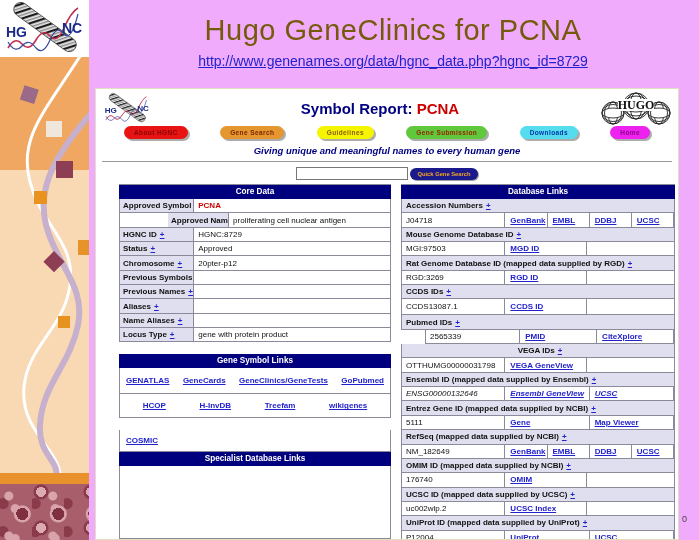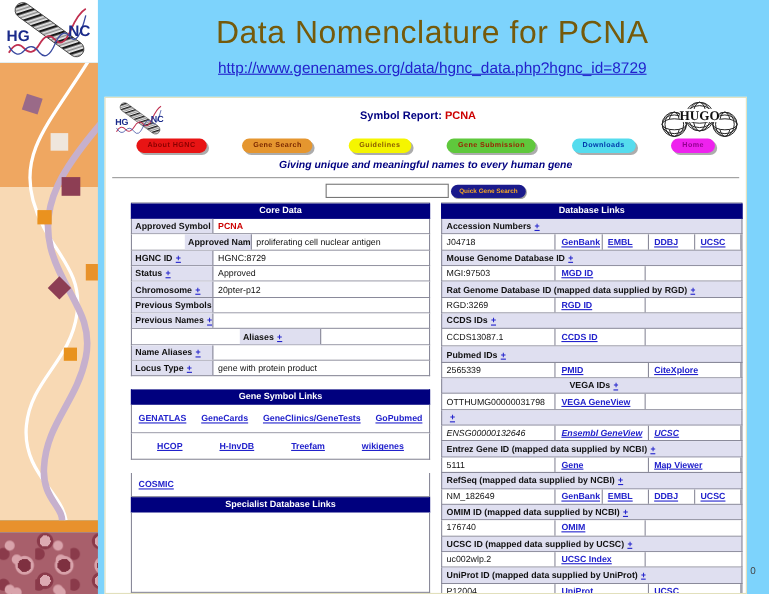--- a/index.html
+++ b/index.html
@@ -1,18 +1,18 @@
 <!DOCTYPE html>
 <html><head>
 <meta charset="utf-8">
 <style>
   * { margin:0; padding:0; box-sizing:border-box; }
   html,body { width:699px; height:540px; }
   body { font-family:"Liberation Sans", sans-serif; overflow:hidden; }
-  .slide { position:relative; width:699px; height:540px; background:#7dd3fc; overflow:hidden; }
+  .slide { position:relative; width:699px; height:540px; background:#f0abfc; overflow:hidden; }
 
   
   .logo-box { position:absolute; left:0; top:0; width:89px; height:57px; background:#ffffff; z-index:5; }
   .band-top { position:absolute; left:0; top:57px; width:89px; height:113px; background:#efa761; }
   .band-mid { position:absolute; left:0; top:170px; width:89px; height:303px; background:#f8d9b4; }
   .band-bar { position:absolute; left:0; top:473px; width:89px; height:11px; background:#e8912d; }
   .band-paisley { position:absolute; left:0; top:484px; width:89px; height:56px;
     background-color:#a85f6b;
     background-image:
       radial-gradient(circle at 20% 30%, #d9a3ab 0 4px, transparent 5px),
@@ -26,21 +26,21 @@
   
   .slide-title { position:absolute; left:95px; right:8px; top:14px; text-align:center;
     font-size:29px; color:#755a0b; letter-spacing:0.5px; }
   .slide-url { position:absolute; left:95px; right:8px; top:53px; text-align:center;
     font-size:14px; color:#2222cc; text-decoration:underline; cursor:pointer; }
 
   
   .page { position:absolute; left:95px; top:88px; width:584px; height:452px; background:#ffffff;
     border:1px solid #e2e0bc; overflow:hidden; }
   .hgnc-small-logo { position:absolute; left:5px; top:3px; }
-  .page-title { position:absolute; left:0; right:14px; top:11px; text-align:center; font-size:10px; font-weight:bold; }
+  .page-title { position:absolute; left:0; right:14px; top:11px; text-align:center; font-size:15px; font-weight:bold; }
   .page-title .rep { color:#000080; }
   .page-title .sym { color:#cc0000; }
   .hugo-logo { position:absolute; right:5px; top:1px; }
   .nav-row { position:absolute; left:28px; right:28px; top:37px; height:14px; display:flex; justify-content:space-between; }
   .nav-btn { height:13px; padding:0 10px; border-radius:8px; font-size:6.5px; font-weight:bold;
     display:flex; align-items:center; justify-content:center; letter-spacing:0.4px;
     box-shadow:2px 2px 0 rgba(70,70,70,0.45); cursor:pointer; white-space:nowrap; }
   .tagline { position:absolute; left:0; right:0; top:56px; text-align:center;
     font-size:9.5px; font-weight:bold; font-style:italic; color:#000080; }
   .page-divider { position:absolute; left:6px; right:6px; top:72px; border-top:1px solid #999; }
@@ -105,21 +105,21 @@
         </pattern>
       </defs>
       <rect x="8" y="20" width="74" height="14" rx="7" transform="rotate(36 45 27)" fill="url(#bnd)" stroke="#444" stroke-width="0.8"></rect>
       <path d="M 8,48 Q 15,36 22,44 Q 29,52 36,40 Q 43,28 50,36 Q 57,44 64,28 Q 71,12 78,8" fill="none" stroke="#c03050" stroke-width="1.6"></path>
       <path d="M 8,42 Q 15,54 22,46 Q 29,38 36,48 Q 43,56 50,40 Q 57,24 64,34 Q 71,42 78,14" fill="none" stroke="#3a4aa0" stroke-width="1.2"></path>
       <text x="6" y="37" font-size="14" font-weight="bold" fill="#1a2a8a" font-family="Liberation Sans, sans-serif">HG</text>
       <text x="62" y="33" font-size="14" font-weight="bold" fill="#1a2a8a" font-family="Liberation Sans, sans-serif">NC</text>
     </svg>
   </div>
 
-  <div class="slide-title">Data Nomenclature for PCNA</div>
+  <div class="slide-title">Hugo GeneClinics for PCNA</div>
   <div class="slide-url">http://www.genenames.org/data/hgnc_data.php?hgnc_id=8729</div>
 
   <div class="page">
 
     <div class="hgnc-small-logo">
       <svg width="52" height="33" viewBox="0 0 89 57">
         <rect x="8" y="20" width="74" height="14" rx="7" transform="rotate(36 45 27)" fill="url(#bnd)" stroke="#444" stroke-width="0.8"></rect>
         <path d="M 8,48 Q 15,36 22,44 Q 29,52 36,40 Q 43,28 50,36 Q 57,44 64,28 Q 71,12 78,8" fill="none" stroke="#c03050" stroke-width="1.6"></path>
         <path d="M 8,42 Q 15,54 22,46 Q 29,38 36,48 Q 43,56 50,40 Q 57,24 64,34 Q 71,42 78,14" fill="none" stroke="#3a4aa0" stroke-width="1.2"></path>
         <text x="6" y="37" font-size="14" font-weight="bold" fill="#1a2a8a" font-family="Liberation Sans, sans-serif">HG</text>
@@ -215,21 +215,21 @@
           </div>
           <div class="cell val"></div>
         </div>
         <div class="trow" style="height: 14.35px;">
           <div class="cell lbl">
             <span>Previous Names</span>
             <span class="plus">+</span>
           </div>
           <div class="cell val"></div>
         </div>
-        <div class="trow" style="height: 14.35px; flex-direction: column;">
+        <div class="trow" style="height: 14.35px;">
           <div class="cell lbl">
             <span>Aliases</span>
             <span class="plus">+</span>
           </div>
           <div class="cell val"></div>
         </div>
         <div class="trow" style="height: 14.35px;">
           <div class="cell lbl">
             <span>Name Aliases</span>
             <span class="plus">+</span>
@@ -331,21 +331,21 @@
             <span class="lnk">CCDS ID</span>
           </div>
           <div class="cell rt-fill"></div>
         </div>
         <div class="trow sect" style="height: 14.35px;">
           <div class="cell sect-lbl">
             <span>Pubmed IDs</span>
             <span class="plus">+</span>
           </div>
         </div>
-        <div class="trow" style="height: 14.35px;">
+        <div class="trow" style="height: 14.35px; margin-left: 24px;">
           <div class="cell rt-val">2565339</div>
           <div class="cell rt-link" style="width: 31%;">
             <span class="lnk">PMID</span>
           </div>
           <div class="cell rt-link" style="width: 31%;">
             <span class="lnk">CiteXplore</span>
           </div>
           <div class="cell rt-fill"></div>
         </div>
         <div class="trow sect" style="height: 14.35px; justify-content: center;">
@@ -356,20 +356,21 @@
         </div>
         <div class="trow" style="height: 14.35px;">
           <div class="cell rt-val">OTTHUMG00000031798</div>
           <div class="cell rt-link" style="width: 30%;">
             <span class="lnk">VEGA GeneView</span>
           </div>
           <div class="cell rt-fill"></div>
         </div>
         <div class="trow sect" style="height: 14.35px;">
           <div class="cell sect-lbl">
+            <span>Ensembl ID (mapped data supplied by Ensembl)</span>
             <span class="plus">+</span>
           </div>
         </div>
         <div class="trow" style="height: 14.35px; font-style: italic;">
           <div class="cell rt-val">ENSG00000132646</div>
           <div class="cell rt-link" style="width: 31%;">
             <span class="lnk">Ensembl GeneView</span>
           </div>
           <div class="cell rt-link" style="width: 31%;">
             <span class="lnk">UCSC</span>

